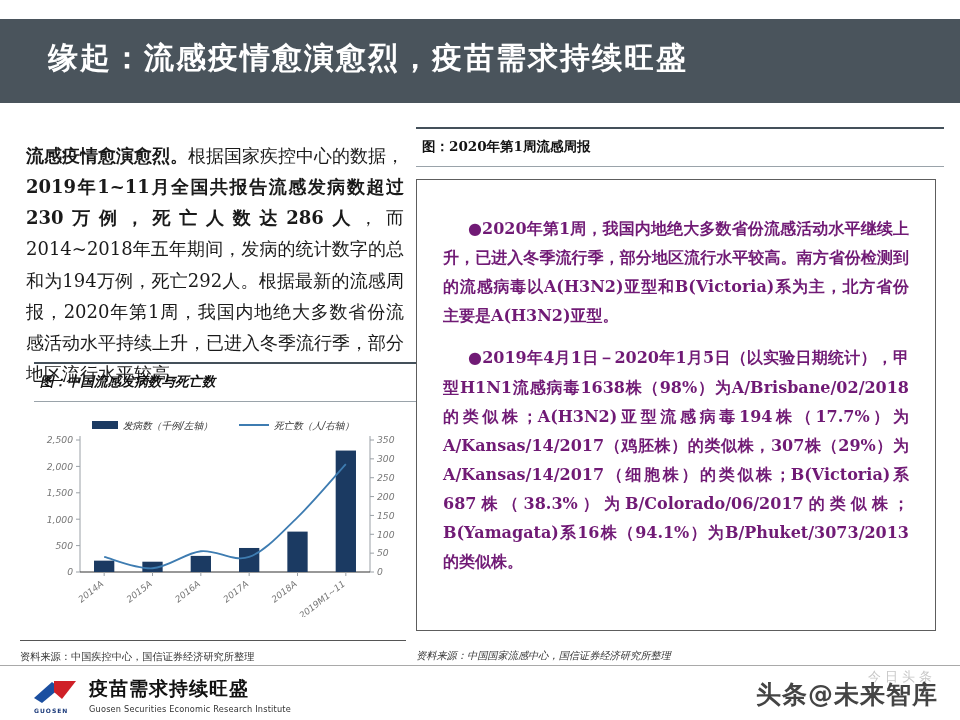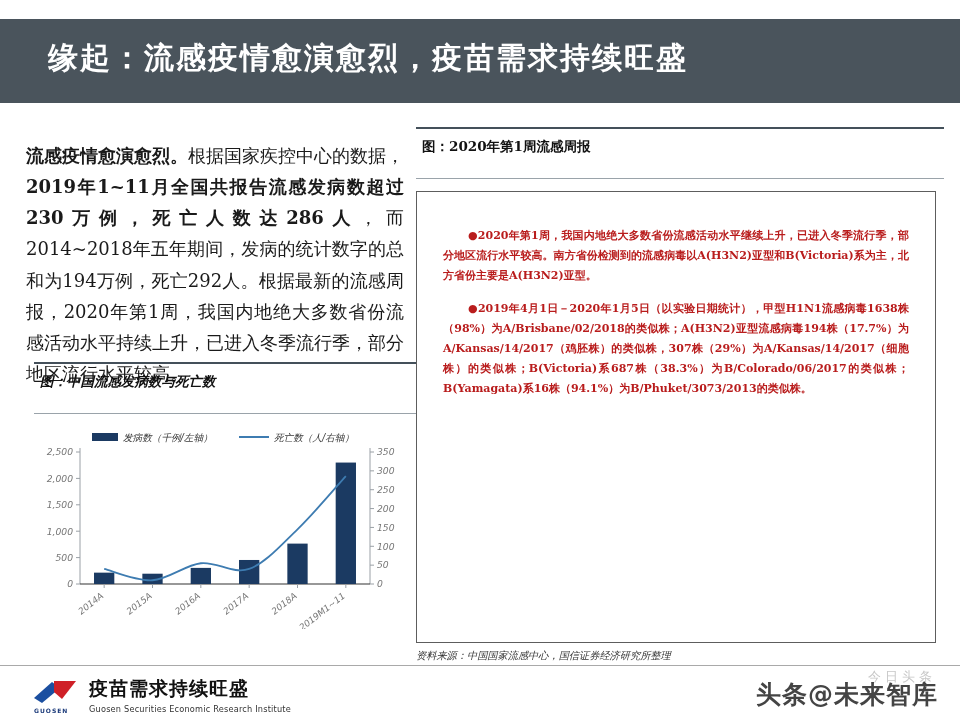--- a/index.html
+++ b/index.html
@@ -34,21 +34,21 @@
   }
   .body-text b { font-weight: 700; }
 
   
   .chart-card {
     position: absolute; left: 34px; top: 362px; width: 386px; height: 288px; font-style: italic;
   }
   .card-head {
     border-top: 2.5px solid #44505a;
     border-bottom: 1.6px solid #9aa3aa;
-    padding: 7px 2px 22px 6px;
+    padding: 7px 2px 10px 6px;
   }
   .card-head .t {
     font-size: 13.5px; font-weight: 700; color: #111;
     font-family: "DejaVu Serif", "Liberation Serif", serif;
   }
   .chart-wrap { position: relative; width: 386px; height: 205px; margin-top: 10px; }
 
   .src-note {
     font-size: 10.2px; color: #333; white-space: nowrap;
     font-family: "DejaVu Serif", "Liberation Serif", serif;
@@ -68,21 +68,21 @@
     padding: 34px 26px 10px 26px;
     overflow: hidden;
   }
   .doc-title {
     text-align: center; font-size: 17.5px; font-weight: 700; color: #111;
     font-family: "DejaVu Serif", "Liberation Serif", serif;
     letter-spacing: 0.5px;
     margin-bottom: 26px;
   }
   .doc-p {
-    font-size: 11px; line-height: 1.82; color: #b91c1c; text-align: justify;
+    font-size: 16px; line-height: 1.82; color: #701a75; text-align: justify;
     font-family: "DejaVu Serif", "Liberation Serif", serif;
     text-indent: 25px; font-weight: 700;
     margin-bottom: 13px;
   }
   .src-right {
     position: absolute; left: 416px; top: 640px; width: 528px;
     padding-top: 4px;
     font-style: italic;
   }
 
@@ -192,20 +192,23 @@
           <text x="311.83333333333337" y="173" text-anchor="end" class="xt-lbl" transform="rotate(-38 311.83333333333337 173)">2019M1~11</text>
           <path d="M 70.16666666666667 144.9142857142857 C 78.22222222222223 146.8, 102.38888888888889 157.17142857142858, 118.5 156.22857142857143 C 134.61111111111111 155.28571428571428, 150.72222222222223 141.14285714285717, 166.83333333333334 139.25714285714287 C 182.94444444444446 137.37142857142857, 199.05555555555557 150.57142857142856, 215.16666666666669 144.9142857142857 C 231.2777777777778 139.25714285714287, 247.38888888888889 120.77714285714286, 263.5 105.31428571428572 C 279.6111111111111 89.85142857142857, 303.7777777777778 60.99999999999999, 311.83333333333337 52.13714285714285" fill="none" stroke="#3e7cb1" stroke-width="1.8"></path>
           <rect x="58" y="9" width="26" height="8" fill="#1b3a62"></rect>
           <text x="89" y="17" class="lg-lbl">发病数（千例/左轴）</text>
           <line x1="205" y1="13" x2="235" y2="13" stroke="#3e7cb1" stroke-width="2"></line>
           <text x="240" y="17" class="lg-lbl">死亡数（人/右轴）</text>
         </svg>
     </div>
   </div>
 
+  <div class="src-left">
+    <span class="src-note">资料来源：中国疾控中心，国信证券经济研究所整理</span>
+  </div>
 
   <div class="right-col">
     <div class="card-head">
       <span class="t">图：2020年第1周流感周报</span>
     </div>
     <div class="doc-frame">
       <div class="doc-p">●2020年第1周，我国内地绝大多数省份流感活动水平继续上升，已进入冬季流行季，部分地区流行水平较高。南方省份检测到的流感病毒以A(H3N2)亚型和B(Victoria)系为主，北方省份主要是A(H3N2)亚型。</div>
       <div class="doc-p">●2019年4月1日－2020年1月5日（以实验日期统计），甲型H1N1流感病毒1638株（98%）为A/Brisbane/02/2018的类似株；A(H3N2)亚型流感病毒194株（17.7%）为A/Kansas/14/2017（鸡胚株）的类似株，307株（29%）为A/Kansas/14/2017（细胞株）的类似株；B(Victoria)系687株（38.3%）为B/Colorado/06/2017的类似株；B(Yamagata)系16株（94.1%）为B/Phuket/3073/2013的类似株。</div>
     </div>
   </div>

